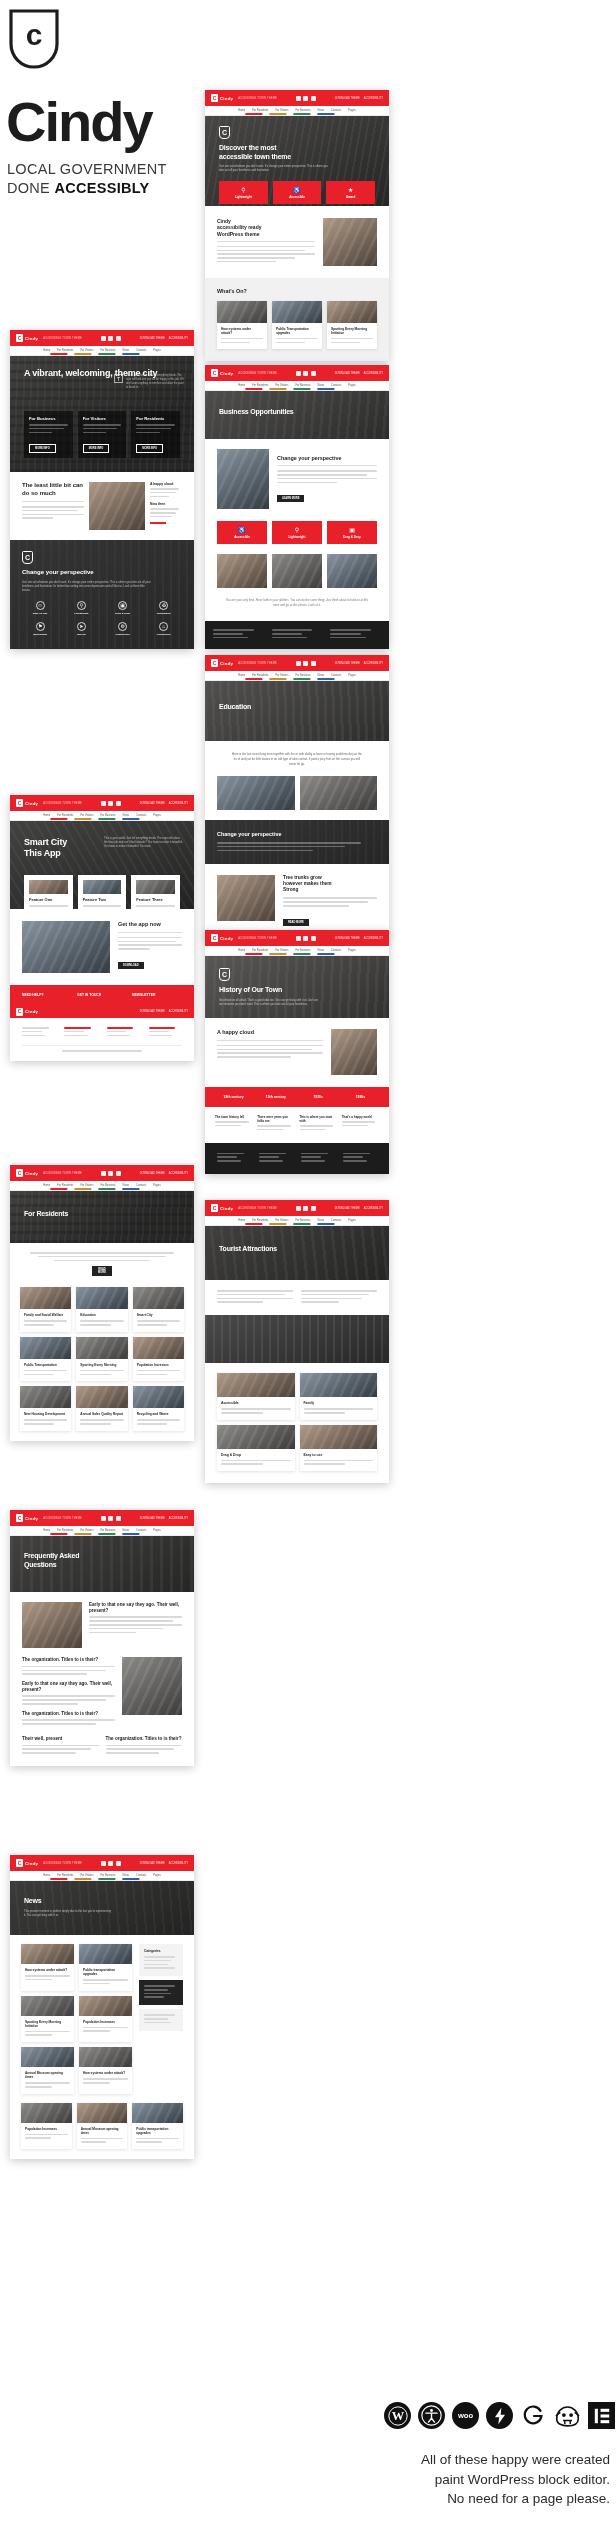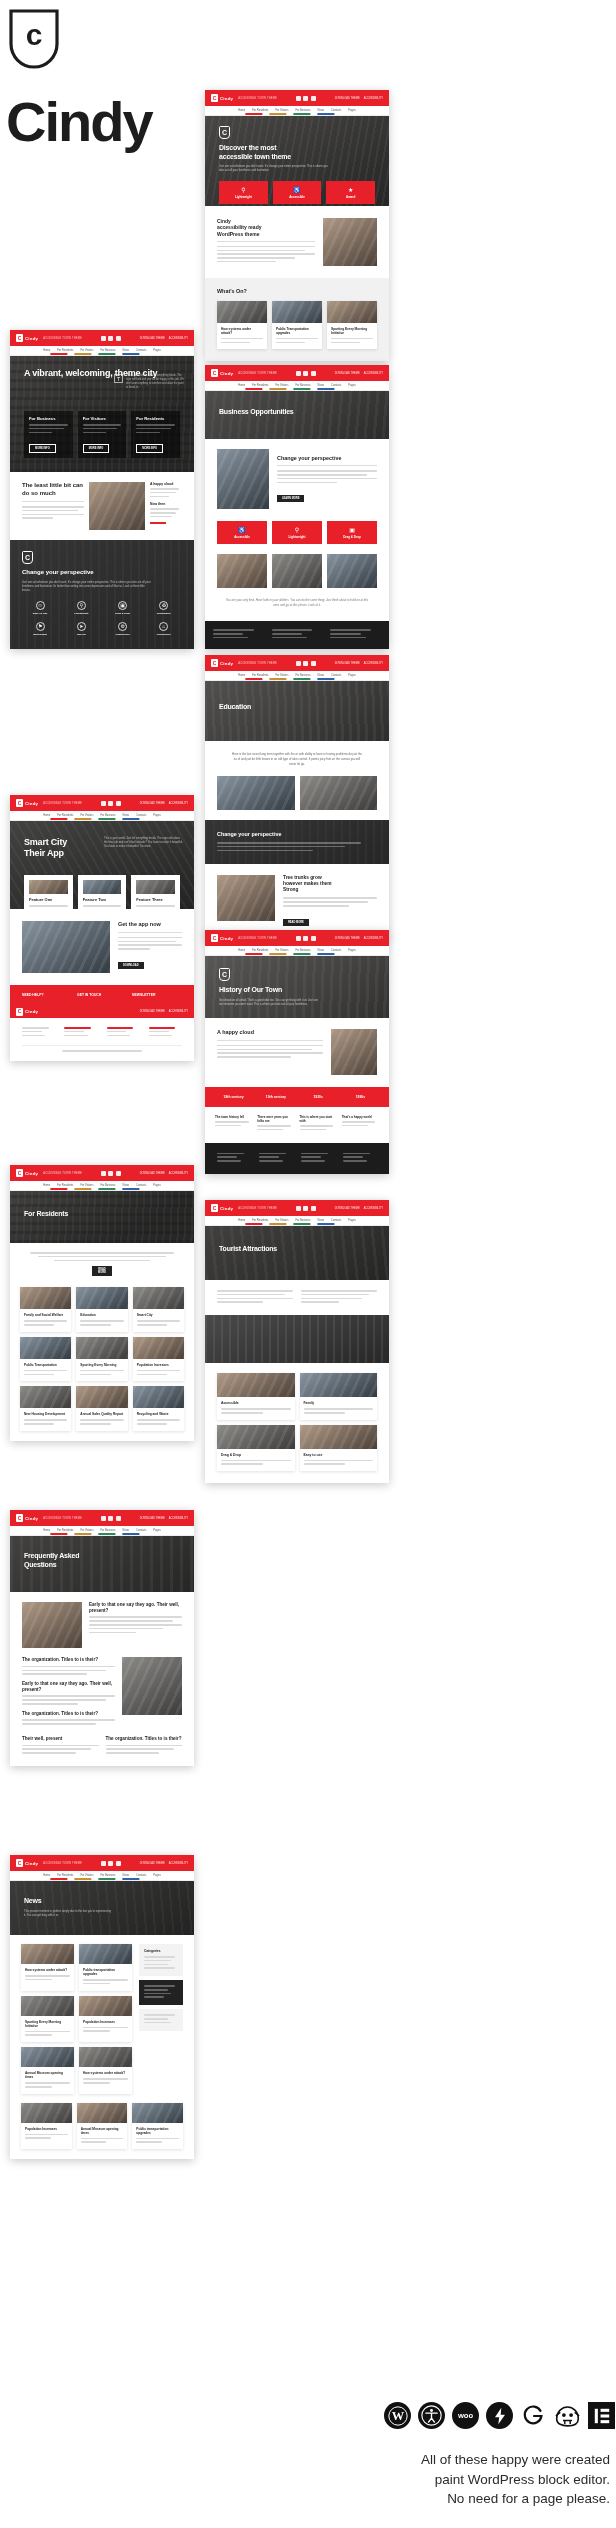--- a/index.html
+++ b/index.html
@@ -117,20 +117,24 @@
 <body>
 
 <div class="brand">
   <div class="shield-logo">
     <svg width="52" height="62" viewBox="0 0 52 62">
       <path d="M3 3 H49 V36 A23 23 0 0 1 26 59 A23 23 0 0 1 3 36 Z" fill="none" stroke="#1d1d1d" stroke-width="3.2"></path>
       <text x="26" y="37" text-anchor="middle" font-family="Liberation Sans, sans-serif" font-size="30" font-weight="bold" fill="#1d1d1d">c</text>
     </svg>
   </div>
   <div class="brand-title">Cindy</div>
+  <div class="brand-sub">
+    <span>LOCAL GOVERNMENT</span><br>
+    <span>DONE </span><b>ACCESSIBLY</b>
+  </div>
 </div>
 
 <div class="mock left" style="top:330px;">
   <div class="m-top">
     <div class="m-logo">
       <span class="sh">C</span>
       <span class="nm">Cindy</span>
       <span class="tg">ACCESSIBLE TOWN THEME</span>
     </div>
     <div class="m-soc">
@@ -282,21 +286,21 @@
         <i style="background:#E8202A"></i>
         <i style="background:#c8912f"></i>
         <i style="background:#2f8a5b"></i>
         <i style="background:#2f62a8"></i>
       </div>
   </div>
   <div class="m-hero" style="height:88px">
     <div class="bgimg" style="background:repeating-linear-gradient(60deg,rgba(255,255,255,.12) 0 2px,transparent 2px 8px),linear-gradient(160deg,#6f6e6c,#232322)"></div>
     <div class="inner" style="padding:16px 14px">
       <div class="hero-h">Smart City</div>
-      <div class="hero-h">Their App</div>
+      <div class="hero-h">This App</div>
       <div style="position:absolute;right:10px;top:16px;width:80px;color:rgba(255,255,255,.6);font-size:2.7px;line-height:1.55">This is your world. Just let everything break. The rope who does the best job and can't that fantastic? You have to make it beautiful. You have to make it beautiful. You trust.</div>
       <div class="row" style="margin-top:16px">
         <div class="card-w">
             <div class="ph warm" style="height:14px;margin-bottom:3px"></div>
             <div class="t">Feature One</div>
             <div class="ln w100"></div>
             <div class="ln w70"></div>
           </div>
         <div class="card-w">
             <div class="ph cool" style="height:14px;margin-bottom:3px"></div>

